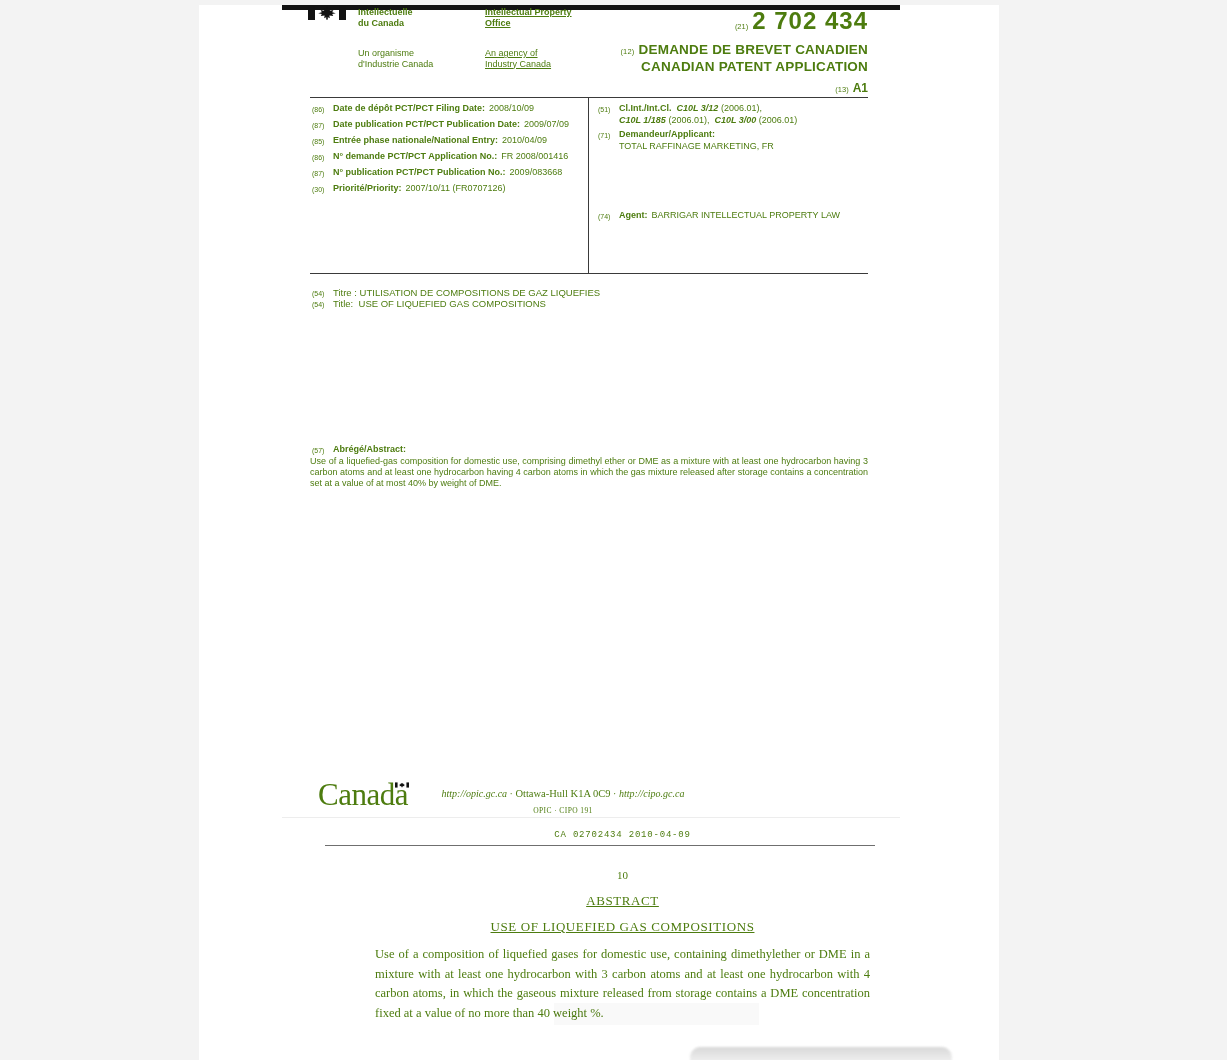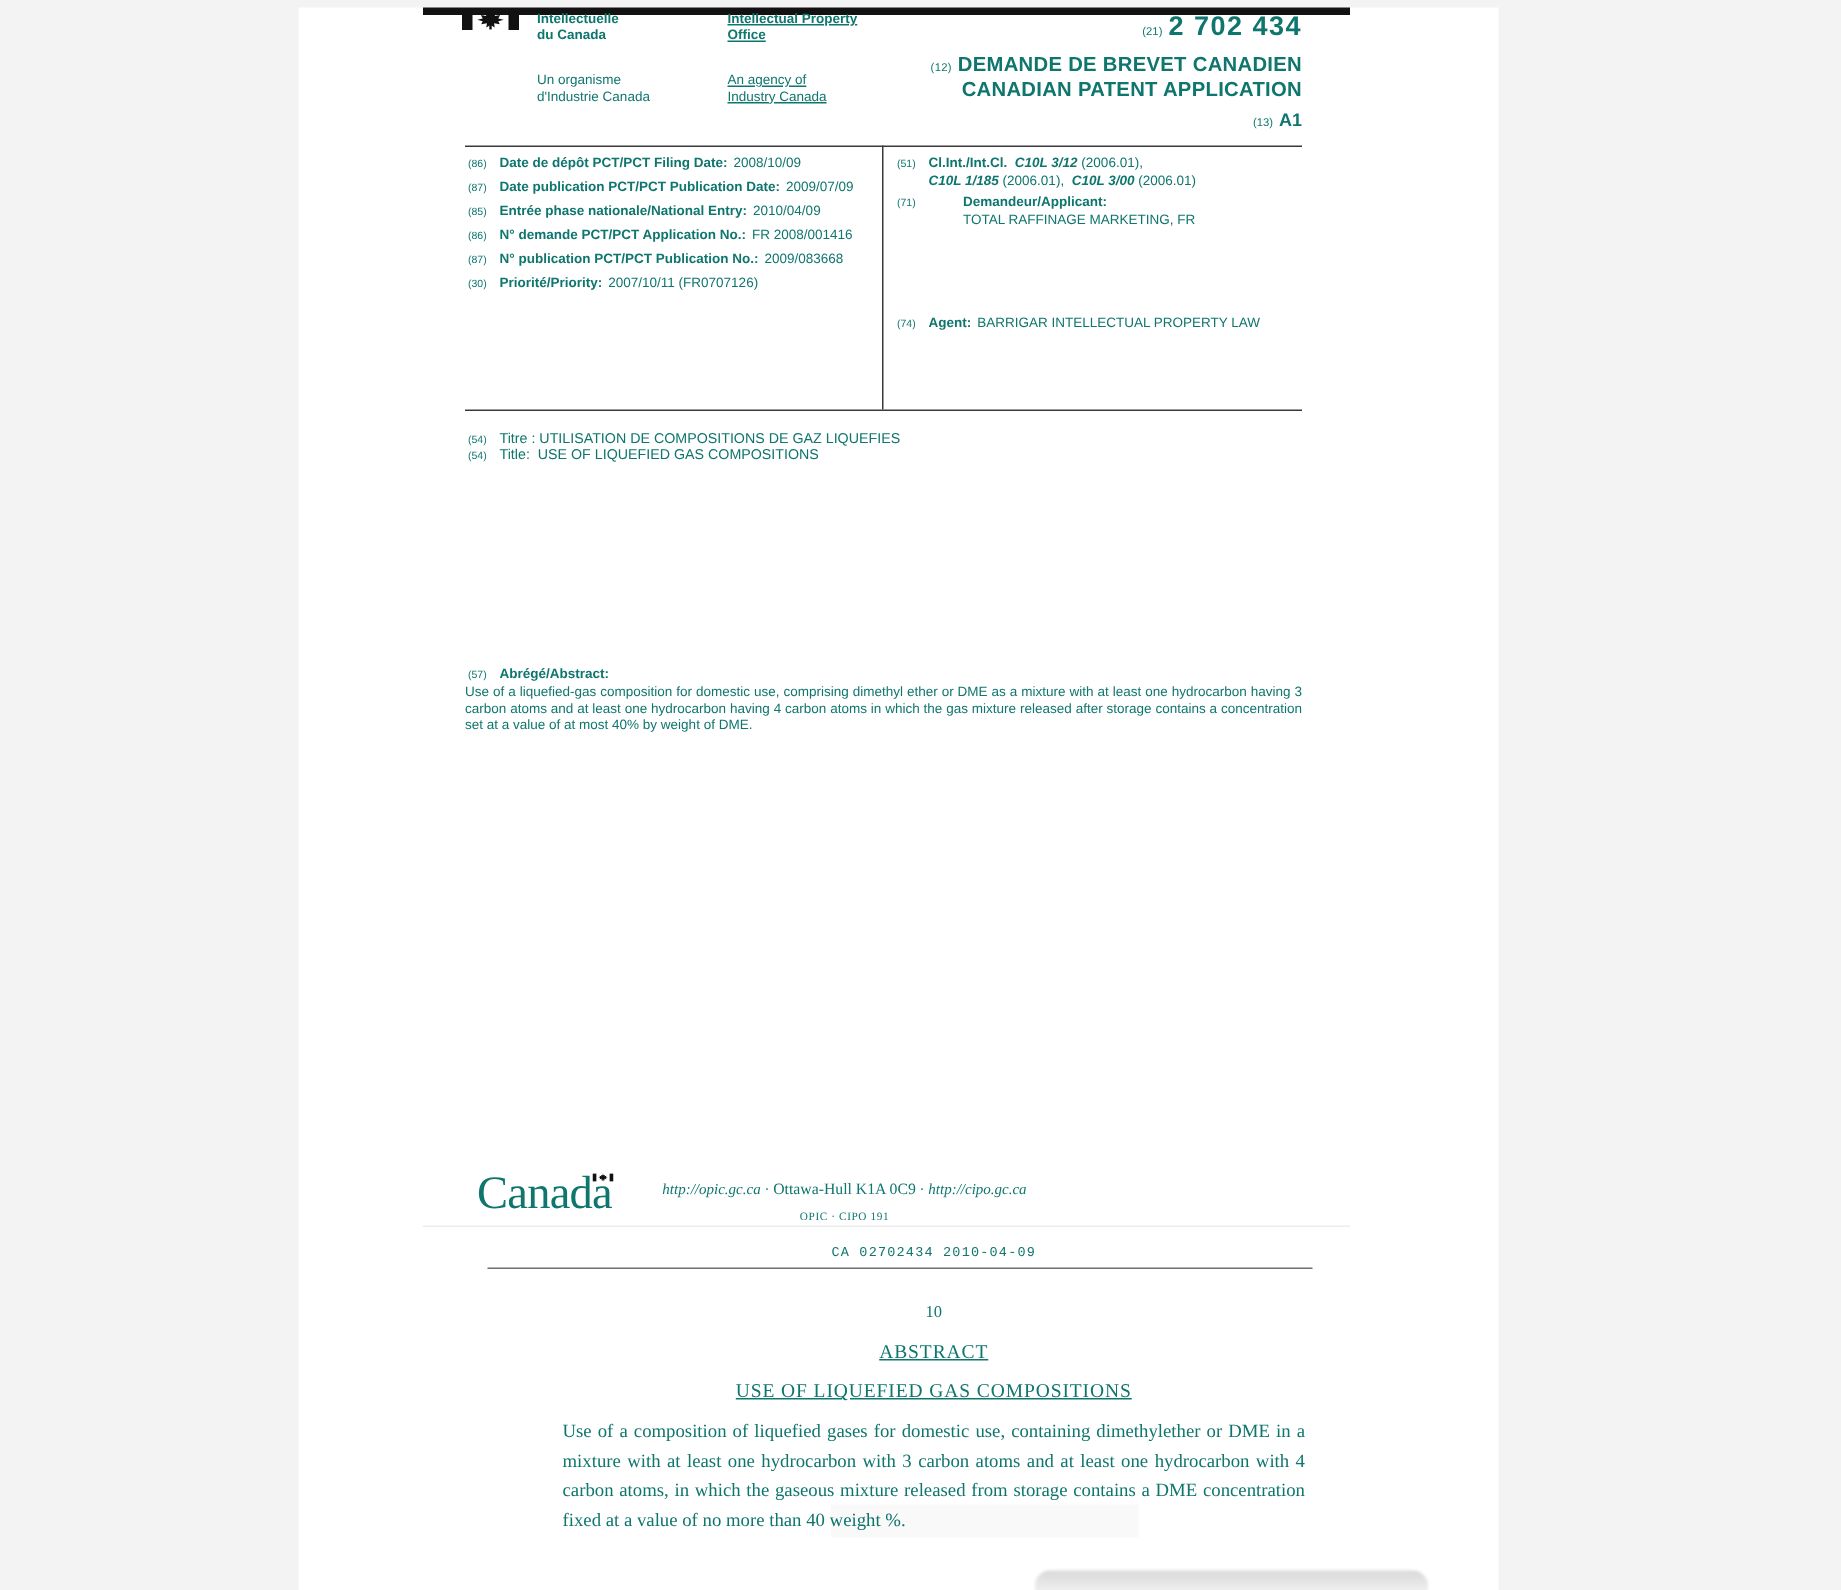--- a/index.html
+++ b/index.html
@@ -1,27 +1,27 @@
 <!DOCTYPE html>
 <html><head>
 <meta charset="utf-8">
 <style>
   html,body{margin:0;padding:0;background:#f3f3f3;}
   .canvas{position:relative;width:1227px;height:1060px;background:#f3f3f3;overflow:hidden;
-          font-family:"Liberation Sans",sans-serif;color:#0f766e;}
+          font-family:"Liberation Sans",sans-serif;color:#4d7c0f;}
   .page{position:absolute;left:199px;top:5px;width:800px;height:1055px;background:#ffffff;}
   .abs{position:absolute;}
   .rule{position:absolute;background:#3a3a3a;}
   
   .mast-col{font-size:9px;line-height:10.5px;}
   .mast-name{font-weight:bold;}
   .mast-agency{margin-top:20px;font-weight:normal;}
   .idblock{text-align:right;white-space:nowrap;}
   .scode{font-size:7.5px;font-weight:normal;margin-right:4px;}
-  .bignum{font-size:18px;font-weight:bold;letter-spacing:1px;}
+  .bignum{font-size:24px;font-weight:bold;letter-spacing:1px;}
   .doctype{font-size:13.5px;font-weight:bold;letter-spacing:.2px;line-height:15px;}
   .kind{font-size:12px;font-weight:bold;}
   
   .frow{position:absolute;display:flex;white-space:nowrap;font-size:9px;line-height:11.5px;}
   .fcode{flex:0 0 21px;font-size:7px;padding-top:1px;}
   .flabel{font-weight:bold;}
   .fval{font-weight:normal;}
   .fgap{margin-left:4px;}
   .itcl{font-weight:bold;font-style:italic;}
   .vlines div{white-space:nowrap;}
@@ -129,21 +129,21 @@
     </div>
 
     <div class="frow" style="left:399px;top:98px;">
       <span class="fcode">(51)</span>
       <span class="vlines">
         <div><span class="flabel">Cl.Int./Int.Cl.</span>&nbsp;&nbsp;<span class="itcl">C10L 3/12</span>&nbsp;<span>(2006.01),</span></div>
         <div><span class="itcl">C10L 1/185</span>&nbsp;<span>(2006.01),</span>&nbsp;&nbsp;<span class="itcl">C10L 3/00</span>&nbsp;<span>(2006.01)</span></div>
       </span>
     </div>
 
-    <div class="frow" style="left:399px;top:124px;gap:23px;">
+    <div class="frow" style="left:399px;top:124px;">
       <span class="fcode">(71)</span>
       <span class="vlines">
         <div class="flabel">Demandeur/Applicant:</div>
         <div>TOTAL RAFFINAGE MARKETING, FR</div>
       </span>
     </div>
 
 
     <div class="frow" style="left:399px;top:205px;">
       <span class="fcode">(74)</span>

